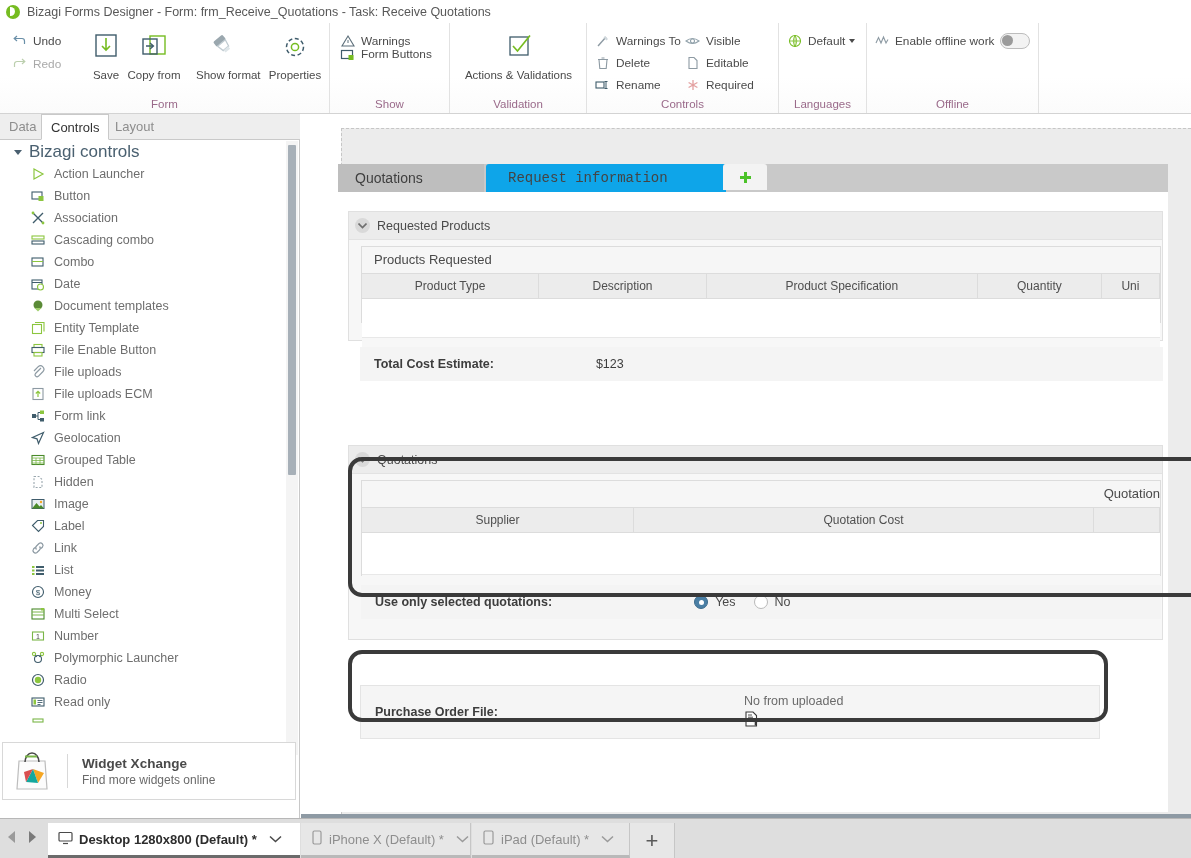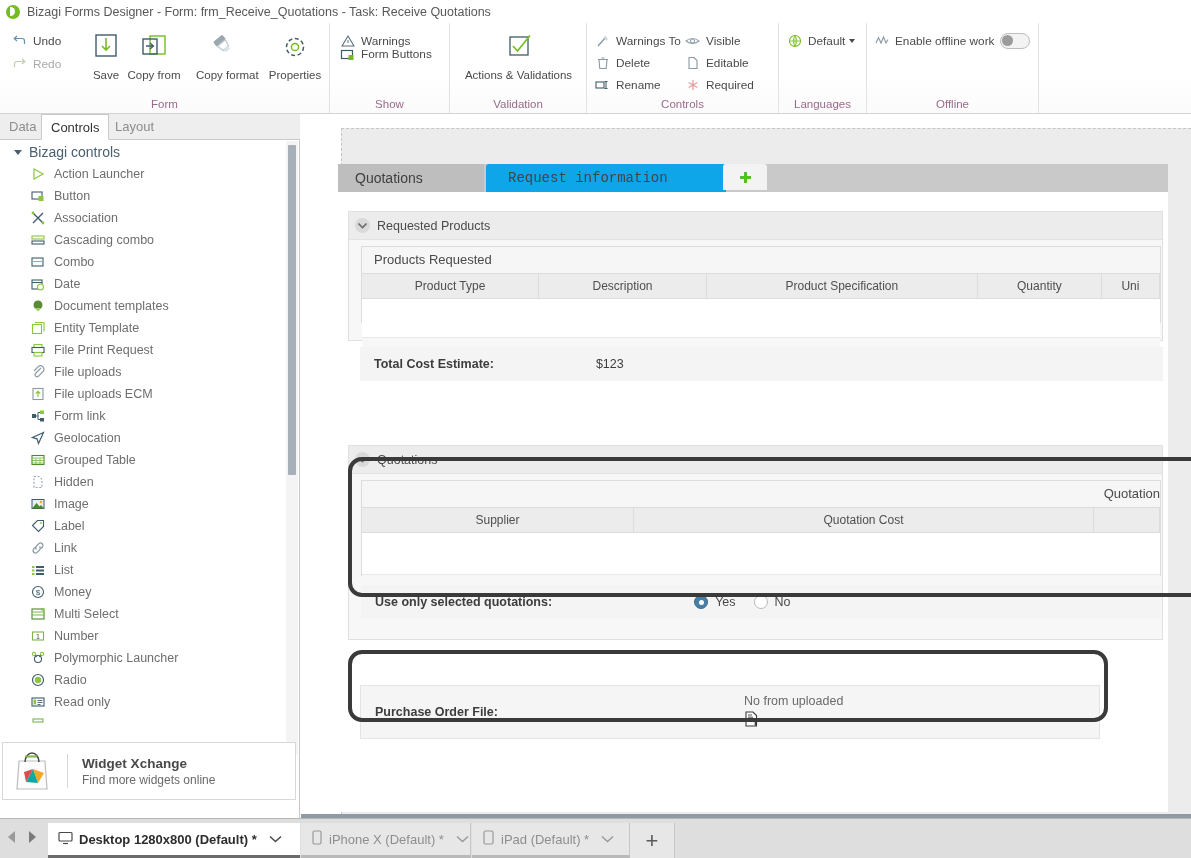--- a/index.html
+++ b/index.html
@@ -75,21 +75,21 @@
     background:#ffffff;color:#333333;
     border-left:1px solid #c9c9c9;border-right:1px solid #c9c9c9;border-top:1px solid #c9c9c9;
     border-bottom:1px solid #ffffff;
   }
   #ctrllist{
     position:absolute;left:0;top:27px;width:299px;height:614px;
     overflow:hidden;background:#ffffff;
   }
   .grouphdr{
     display:flex;align-items:center;height:22px;padding-left:14px;gap:7px;
-    font-size:14px;color:#4a6070;
+    font-size:17px;color:#4a6070;
   }
   .grouphdr .caret{
     width:0;height:0;border-left:4.5px solid transparent;border-right:4.5px solid transparent;
     border-top:5px solid #4a6070;
   }
   .citem{
     display:flex;align-items:center;height:22px;padding-left:30px;gap:8px;cursor:default;
   }
   .citem .clabel{font-size:12.5px;color:#6e6e6e;white-space:nowrap;}
   .citem .cicon{width:16px;height:16px;flex:none;display:flex;align-items:center;justify-content:center;}
@@ -259,21 +259,21 @@
     <div class="bigbtn" style="left:196px;">
       <span class="gicon">
         <svg width="32" height="32" viewBox="0 0 32 32">
             <g transform="rotate(-40 16 14)">
               <rect x="10" y="4" width="12" height="6" rx="1.5" fill="#9aa7ae"></rect>
               <path d="M11 10 h10 l-1.5 7 h-7 z" fill="none" stroke="#c0cbd1" stroke-width="1.3"></path>
               <path d="M13 17 h6 v3 h-6 z" fill="#dfe6e9"></path>
             </g>
           </svg>
       </span>
-      <span class="blabel">Copy format</span>
+      <span class="blabel">Show format</span>
     </div>
 
     <div class="bigbtn" style="left:267px;">
       <span class="gicon">
         <svg width="30" height="30" viewBox="0 0 30 30">
             <g fill="none" stroke="#3f5c6b" stroke-width="1.5">
               <circle cx="15" cy="14" r="8.5" stroke-dasharray="4 2.6"></circle>
             </g>
             <circle cx="15" cy="14" r="3.6" fill="none" stroke="#76bc21" stroke-width="1.5"></circle>
           </svg>
@@ -496,21 +496,21 @@
       <span class="clabel">Entity Template</span>
     </div>
     <div class="citem">
       <span class="cicon">
           <svg width="14" height="14" viewBox="0 0 14 14">
             <rect x="3" y="1.5" width="8" height="3" fill="none" stroke="#8cc63f" stroke-width="1.1"></rect>
             <rect x="1" y="4.5" width="12" height="5" fill="none" stroke="#3f5c6b" stroke-width="1.1"></rect>
             <rect x="3" y="9.5" width="8" height="3.5" fill="none" stroke="#8cc63f" stroke-width="1.1"></rect>
           </svg>
         </span>
-      <span class="clabel">File Print Request</span>
+      <span class="clabel">File Enable Button</span>
     </div>
     <div class="citem">
       <span class="cicon">
           <svg width="14" height="14" viewBox="0 0 14 14">
             <path d="M10 3 L4.5 8.5 a2 2 0 0 0 2.8 2.8 L12 6.5 a3.4 3.4 0 0 0 -4.8 -4.8 L3 6" fill="none" stroke="#8d9aa3" stroke-width="1.2"></path>
           </svg>
         </span>
       <span class="clabel">File uploads</span>
     </div>
     <div class="citem">

